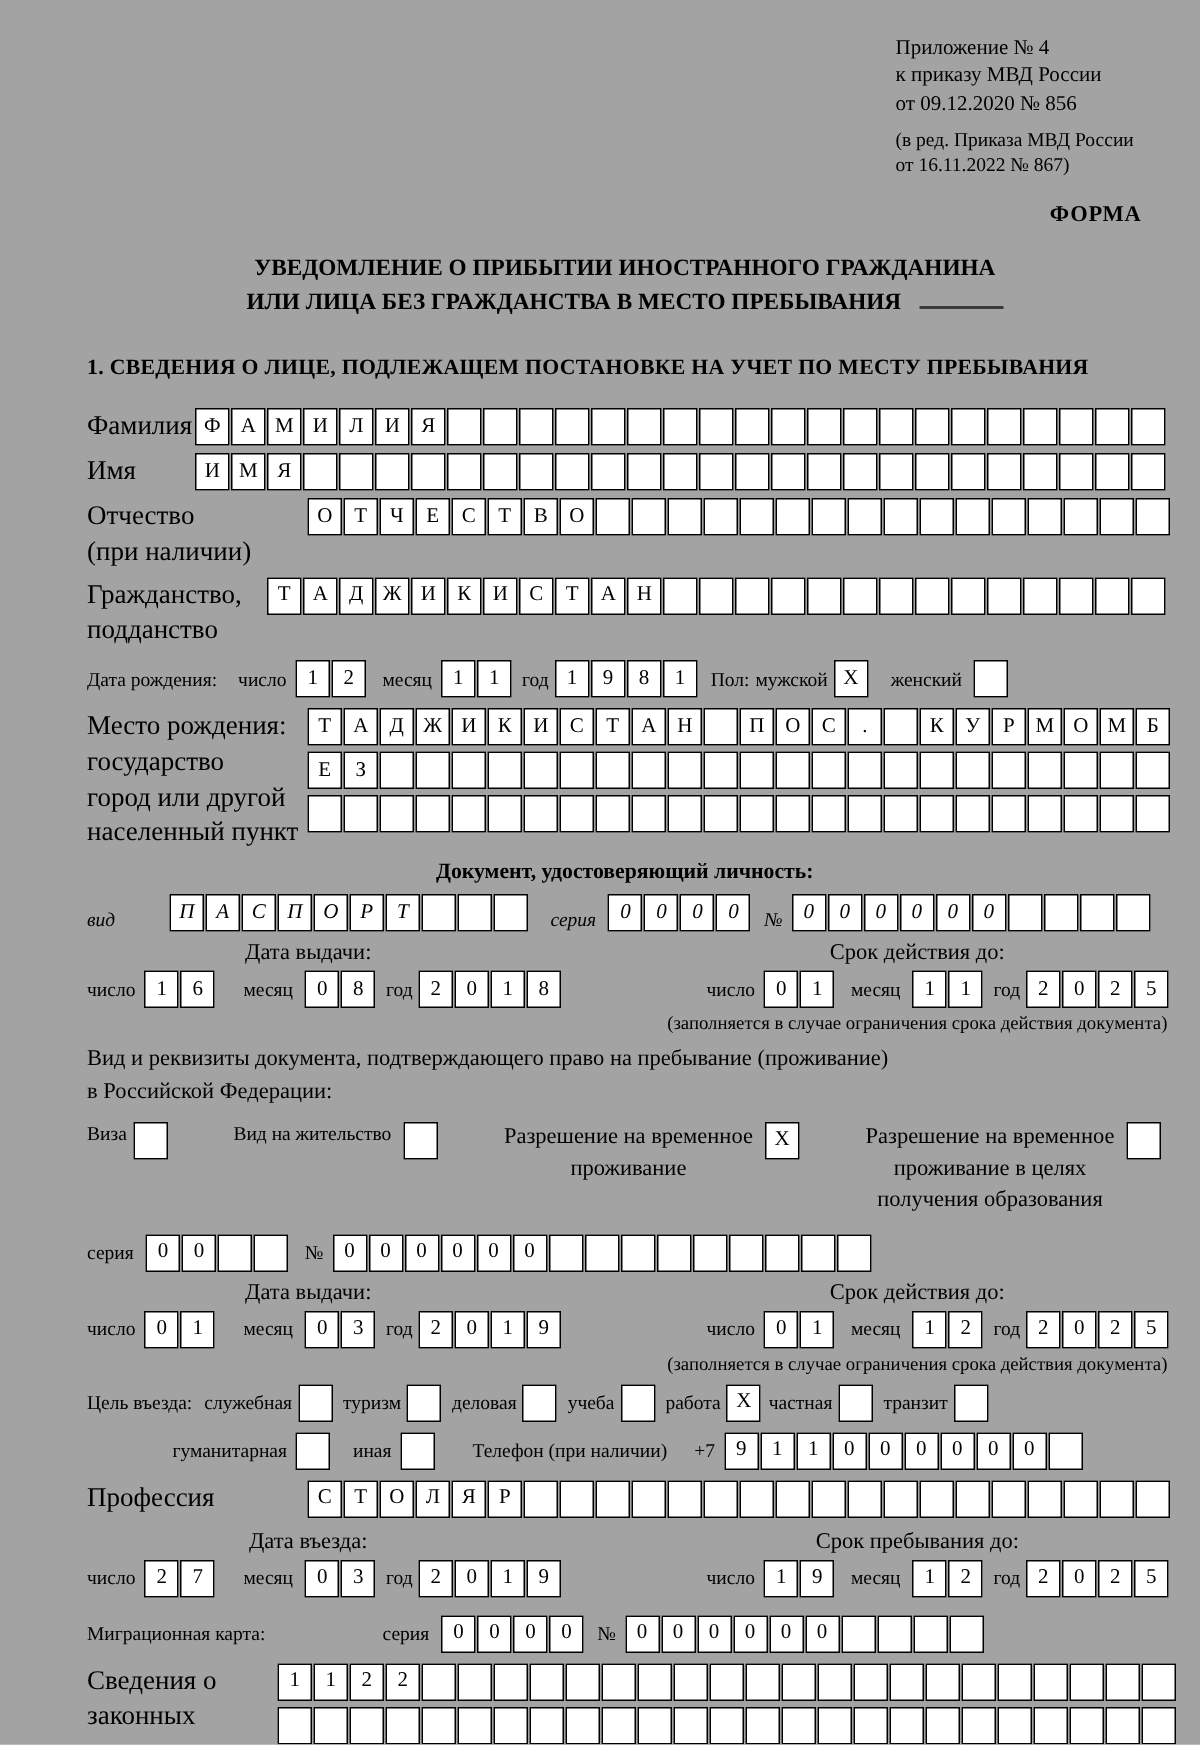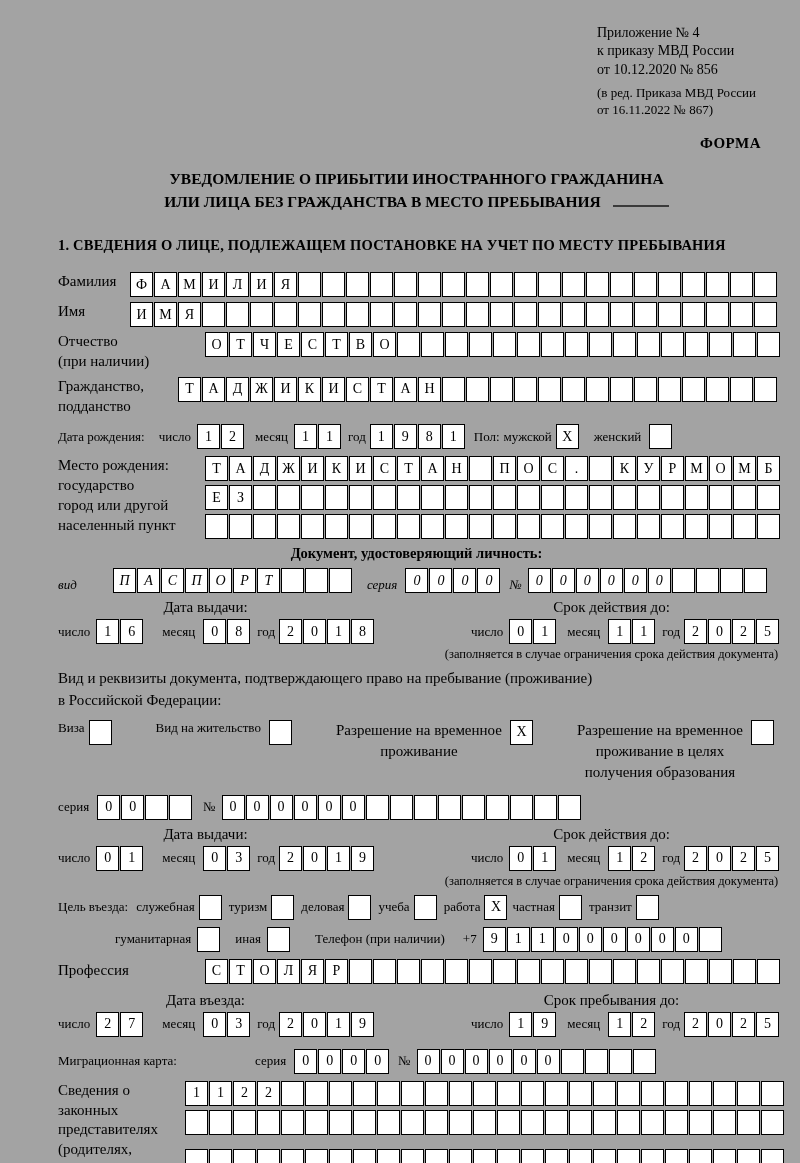--- a/index.html
+++ b/index.html
@@ -9,21 +9,21 @@
   .hdr-ref { margin-left: auto; width: 178px; font-size: 14px; line-height: 1.32; }
   .hdr-ref .small { font-size: 13px; margin-top: 6px; line-height: 1.3; }
   .forma { text-align: right; padding-right: 14px; font-weight: bold; font-size: 15px; margin-top: 16px; letter-spacing: .5px; }
 
   .title { text-align: center; font-weight: bold; font-size: 15.5px; margin-top: 16px; line-height: 1.45; }
   .blank-underline { display: inline-block; width: 56px; border-bottom: 2px solid #3a3a3a; height: 13px; margin-left: 12px; }
 
   .sec-heading { font-weight: bold; font-size: 14.5px; margin-top: 24px; margin-bottom: 18px; letter-spacing: .2px; }
 
   .row { display: flex; align-items: flex-start; margin-bottom: 5px; }
-  .lbl { font-size: 15px; line-height: 1.32; flex: none; }
+  .lbl { font-size: 18px; line-height: 1.32; flex: none; }
   .w72 { width: 72px; } .w120 { width: 120px; } .w147 { width: 147px; } .w127 { width: 127px; }
   .cells { display: flex; flex: none; }
   .cell { width: 23px; height: 25px; border: 1.5px solid #000; margin-right: 1px; display: inline-flex;
           align-items: center; justify-content: center; font-size: 14px; flex: none; background: #fff; }
   .vgap2 { margin-bottom: 4px; }
   .inline-lbl { font-size: 13px; flex: none; }
   .ml4 { margin-left: 4px; } .ml6 { margin-left: 6px; } .ml8 { margin-left: 8px; } .ml10 { margin-left: 10px; }
   .ml14 { margin-left: 14px; } .ml18 { margin-left: 18px; } .ml24 { margin-left: 24px; }
   .mr4 { margin-right: 4px; } .mr6 { margin-right: 6px; } .mr8 { margin-right: 8px; }
 
@@ -42,21 +42,21 @@
   .purpose-row { display: flex; align-items: center; margin-bottom: 7px; flex-wrap: nowrap; }
 </style>
 </head>
 <body>
 
 <div class="page">
 
   <div class="hdr-ref">
     <div>Приложение № 4</div>
     <div>к приказу МВД России</div>
-    <div>от 10.12.2020 № 856</div>
+    <div>от 09.12.2020 № 856</div>
     <div class="small">
       <div>(в ред. Приказа МВД России</div>
       <div>от 16.11.2022 № 867)</div>
     </div>
   </div>
 
   <div class="forma">ФОРМА</div>
 
   <div class="title">
     <div>УВЕДОМЛЕНИЕ О ПРИБЫТИИ ИНОСТРАННОГО ГРАЖДАНИНА</div>

